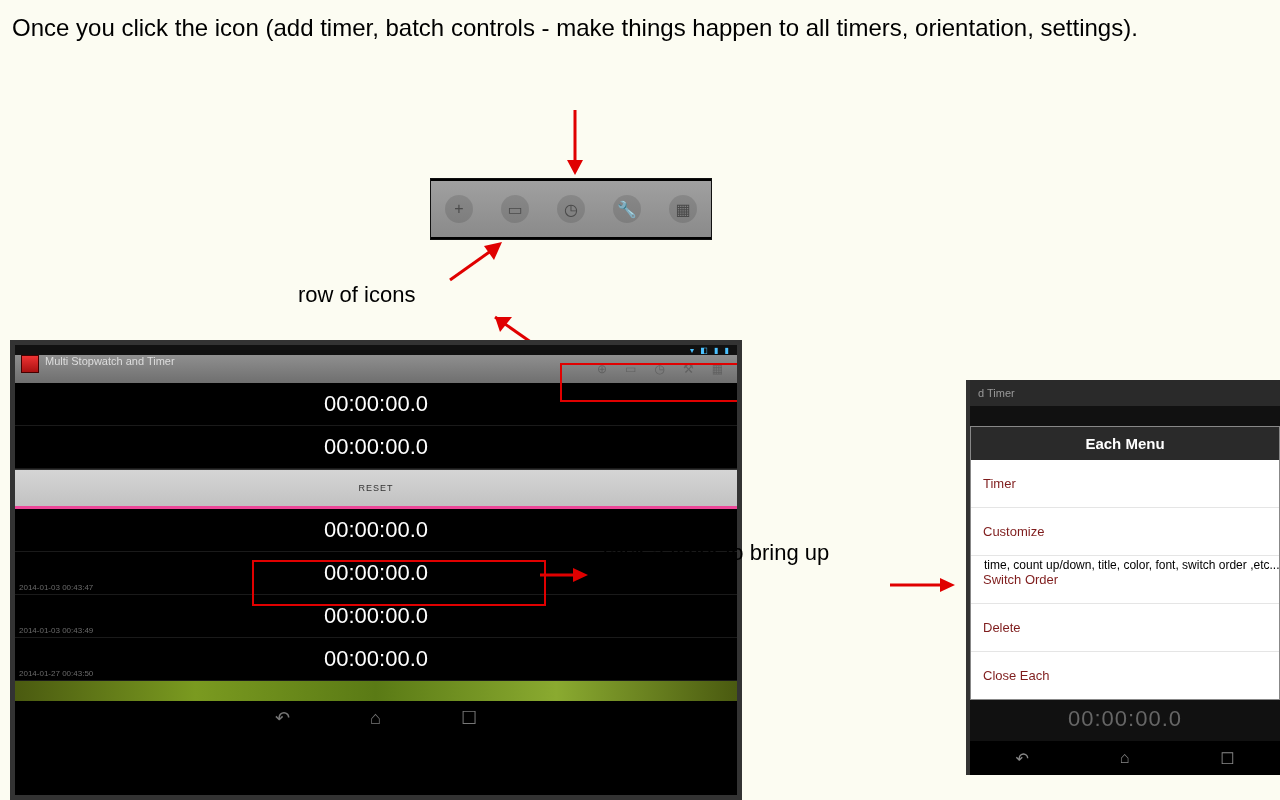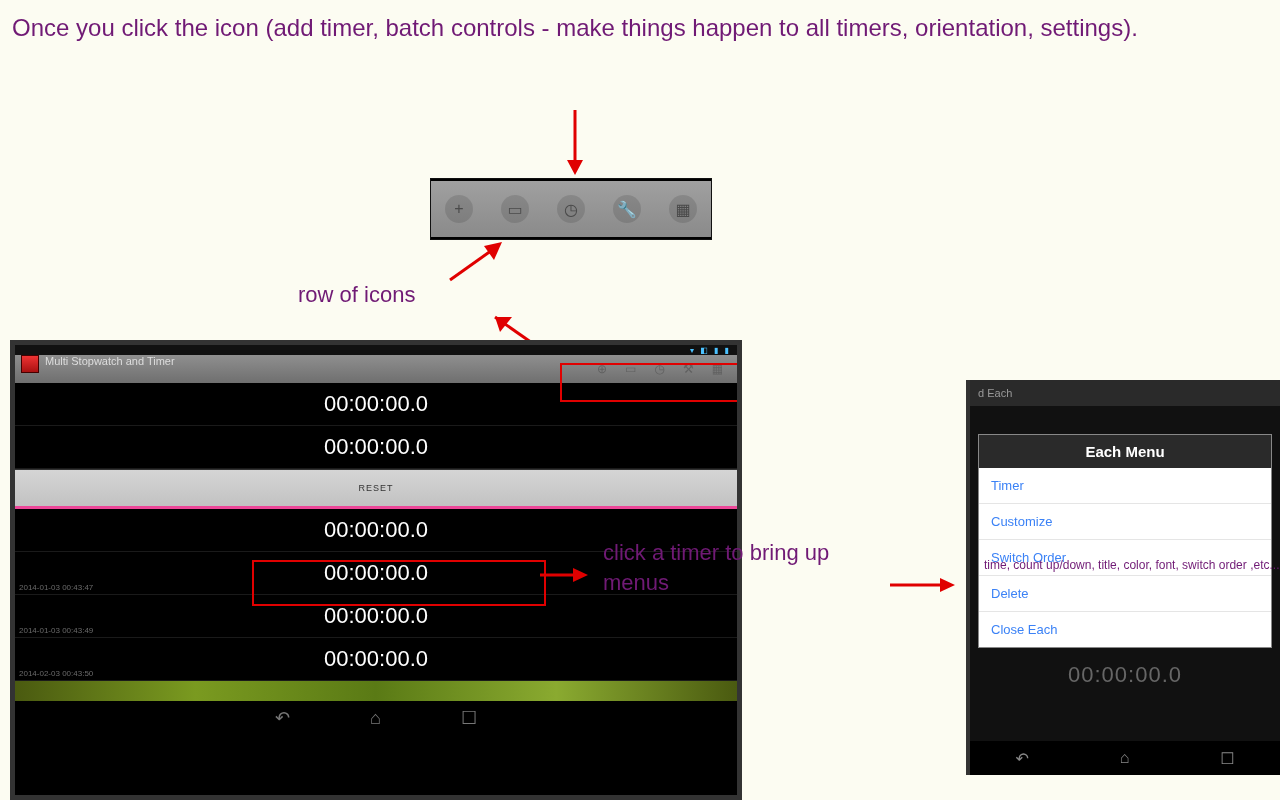--- a/index.html
+++ b/index.html
@@ -1,16 +1,16 @@
 <!DOCTYPE html>
 <html><head>
 <meta charset="utf-8">
 <style>
 html,body{margin:0;padding:0;width:1280px;height:800px;background:#fcfcf2;font-family:Arial,sans-serif;overflow:hidden;position:relative}
-.ann{color:#701a75;position:absolute;font-size:24px;line-height:1.35}
+.ann{color:#000000;position:absolute;font-size:24px;line-height:1.35}
 .ann-sm{font-size:22px}
 .arrow{position:absolute;color:#e00000}
 
 .iconbar{position:absolute;left:430px;top:178px;width:280px;height:60px;background:#333;border:1px solid #111;display:flex;flex-direction:column}
 .iconbar .ibg{flex:1;background:linear-gradient(#a0a0a0,#8a8a8a);display:flex;justify-content:space-around;align-items:center;border-top:2px solid #000;border-bottom:2px solid #000}
 .iconbtn{width:28px;height:28px;border-radius:50%;background:rgba(0,0,0,.12);display:flex;align-items:center;justify-content:center;color:#4a4a4a;font-size:16px}
 
 .tablet{position:absolute;left:10px;top:340px;width:722px;height:450px;background:#000;border:5px solid #333;overflow:hidden}
 .tablet .status{height:10px;background:#111}
 .tablet .status .sicons{float:right;color:#4cc2ff;font-size:8px;padding:1px 6px 0 0;letter-spacing:2px}
@@ -29,23 +29,23 @@
 .btnrow .b{flex:1;background:linear-gradient(#d5d5d5,#c2c2c2);display:flex;align-items:center;justify-content:center;color:#333;font-size:9px;letter-spacing:1px;border-right:1px solid #555}
 .btnrow .b:last-child{border-right:none}
 .footimg{height:20px;background:linear-gradient(90deg,#4a5a10,#7a9a20,#5a7a15,#8aaa30,#4a5a10)}
 .navbar{height:34px;background:#000;display:flex;justify-content:center;align-items:center;gap:80px;color:#777;font-size:18px}
 
 .tablet .redbox2{position:absolute;left:237px;top:215px;width:290px;height:42px;border:2px solid #e00000;pointer-events:none}
 
 .phone{position:absolute;right:0;top:380px;width:310px;height:395px;background:#111;border-left:4px solid #333;overflow:hidden}
 .phone .pbar{height:26px;background:#2a2a2a;display:flex;align-items:center;padding-left:8px}
 .phone .pbar span{color:#999;font-size:11px}
-.menu{margin:8px;background:#fff;border:1px solid #888}
+.menu{background:#fff;border:1px solid #888}
 .menu .mh{background:#2a2a2a;color:#fff;text-align:center;font-size:15px;font-weight:bold;padding:8px 0}
-.menu .mi{padding:10px 12px;color:#3b82f6;font-size:13px;border-bottom:1px solid #e5e5e5}
+.menu .mi{padding:16px 12px;color:#7f1d1d;font-size:13px;border-bottom:1px solid #e5e5e5}
 .menu .mi:last-child{border-bottom:none}
 .phone .ptimer{color:#666;font-size:22px;text-align:center;padding:6px 0;letter-spacing:1px}
 .phone .pnav{position:absolute;bottom:0;left:0;right:0;height:34px;background:#000;display:flex;justify-content:space-around;align-items:center;color:#888;font-size:16px}
 </style>
 </head>
 <body>
 
 <div class="ann" style="left:12px;top:12px;width:1200px">Once you click the icon (add timer, batch controls - make things happen to all timers,  orientation, settings).</div>
 
 <div class="arrow" style="left:560px;top:110px">
@@ -113,21 +113,21 @@
     <div class="trow">
         <span class="t">00:00:00.0</span>
         <span class="tstamp">2014-01-03 00:43:47</span>
       </div>
     <div class="trow">
         <span class="t">00:00:00.0</span>
         <span class="tstamp">2014-01-03 00:43:49</span>
       </div>
     <div class="trow">
         <span class="t">00:00:00.0</span>
-        <span class="tstamp">2014-02-03 00:43:50</span>
+        <span class="tstamp">2014-01-27 00:43:50</span>
       </div>
     <div class="footimg"></div>
   </div>
   <div class="navbar">
     <span>↶</span>
     <span>⌂</span>
     <span>☐</span>
   </div>
   <div class="redbox2"></div>
 </div>
@@ -143,21 +143,21 @@
 
 <div class="arrow" style="left:890px;top:570px">
 <svg width="70" height="30">
       <line x1="0" y1="15" x2="55" y2="15" stroke="#e00000" stroke-width="3"></line>
       <polygon points="65,15 50,8 50,22" fill="#e00000"></polygon>
     </svg>
 </div>
 
 <div class="phone">
   <div class="pbar">
-      <span>d Each</span>
+      <span>d Timer</span>
     </div>
   <div style="height:20px"></div>
   <div class="menu">
     <div class="mh">Each Menu</div>
     <div class="mi">Timer</div>
     <div class="mi">Customize</div>
     <div class="mi">Switch Order</div>
     <div class="mi">Delete</div>
     <div class="mi">Close Each</div>
   </div>

